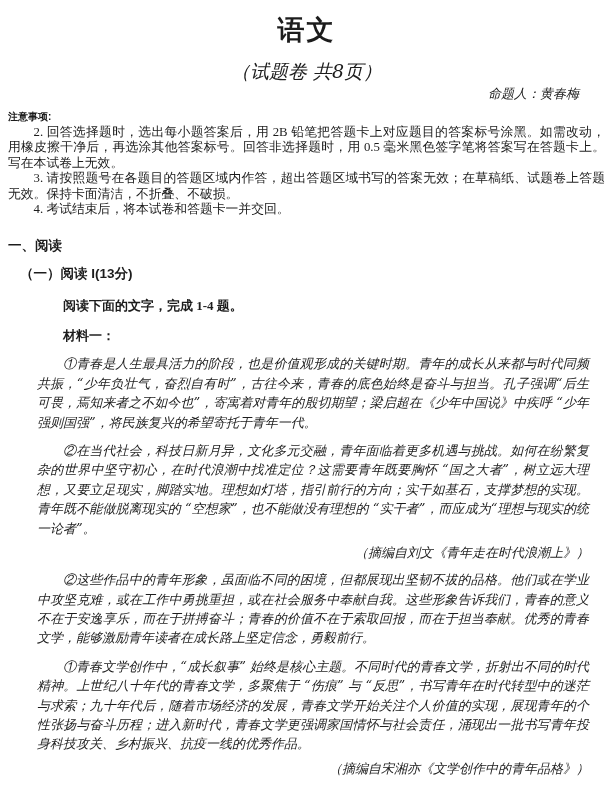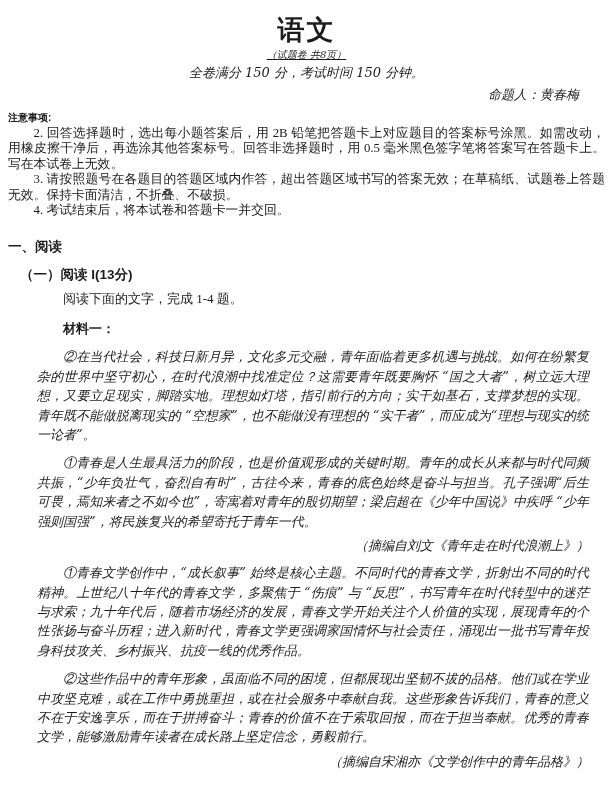--- a/index.html
+++ b/index.html
@@ -20,33 +20,33 @@
   }
   
   .song { font-family: "Liberation Serif", "DejaVu Serif", serif; }
   
   .hei  { font-family: "Liberation Sans", "DejaVu Sans", sans-serif; font-weight: bold; }
   
   .kai  { font-family: "DejaVu Serif", serif; font-style: italic; }
 
   .header { text-align: center; }
   .exam-title { font-size: 27px; line-height: 32px; letter-spacing: 2px; }
-  .exam-subtitle { font-size: 10px; line-height: 17px; margin-top: 0; text-decoration: underline; }
+  .exam-subtitle { font-size: 19px; line-height: 17px; margin-top: 17px; }
   .exam-info { font-size: 13px; line-height: 17px; margin-top: 1px; }
   .author-line { text-align: right; font-size: 13px; line-height: 16px; padding-right: 26px; margin-top: 6px; }
 
   .notice { margin-top: 7px; }
   .notice-heading { font-size: 10px; line-height: 16px; }
   .notice-item { font-size: 12.8px; line-height: 15.4px; text-indent: 2em; text-align: justify; }
 
   .part-title { font-size: 13.5px; line-height: 17px; margin-top: 20px; }
   .subsection-title { font-size: 13.5px; line-height: 17px; margin-top: 11px; margin-left: 12px; }
 
   .reading-content { margin-left: 29px; margin-right: 16px; }
-  .instruction { font-size: 13px; text-indent: 2em; margin-top: 7px; }
+  .instruction { font-size: 13px; text-indent: 2em; margin-top: 15px; font-weight: bold; }
   .material-label { font-size: 13px; text-indent: 2em; margin-top: 12px; }
   .material-paragraph {
     font-size: 13px;
     line-height: 19.4px;
     text-indent: 2em;
     text-align: justify;
     margin-top: 9px;
   }
   .citation {
     font-size: 13px;
@@ -56,45 +56,44 @@
   }
 </style>
 </head>
 <body>
 
 <div class="page">
 
   <div class="header">
     <div class="exam-title hei">语文</div>
     <div class="exam-subtitle kai">（试题卷  共8页）</div>
-    <div class="exam-info kai">全卷满分 150 分，考试时间 150 分钟。</div>
   </div>
 
   <div class="author-line kai">命题人：黄春梅</div>
 
   <div class="notice">
     <div class="notice-heading hei">注意事项:</div>
     <p class="notice-item song">2. 回答选择题时，选出每小题答案后，用 2B 铅笔把答题卡上对应题目的答案标号涂黑。如需改动，用橡皮擦干净后，再选涂其他答案标号。回答非选择题时，用 0.5 毫米黑色签字笔将答案写在答题卡上。写在本试卷上无效。</p>
     <p class="notice-item song">3. 请按照题号在各题目的答题区域内作答，超出答题区域书写的答案无效；在草稿纸、试题卷上答题无效。保持卡面清洁，不折叠、不破损。</p>
     <p class="notice-item song">4. 考试结束后，将本试卷和答题卡一并交回。</p>
   </div>
 
   <div class="part-title hei">一、阅读</div>
   <div class="subsection-title hei">（一）阅读 I(13分)</div>
 
   <div class="reading-content">
     <div class="instruction song">阅读下面的文字，完成 1-4 题。</div>
 
     <div>
       <div class="material-label hei">材料一：</div>
+      <p class="material-paragraph kai">①青春是人生最具活力的阶段，也是价值观形成的关键时期。青年的成长从来都与时代同频共振，“少年负壮气，奋烈自有时”，古往今来，青春的底色始终是奋斗与担当。孔子强调“后生可畏，焉知来者之不如今也”，寄寓着对青年的殷切期望；梁启超在《少年中国说》中疾呼 “少年强则国强”，将民族复兴的希望寄托于青年一代。</p>
       <p class="material-paragraph kai">②在当代社会，科技日新月异，文化多元交融，青年面临着更多机遇与挑战。如何在纷繁复杂的世界中坚守初心，在时代浪潮中找准定位？这需要青年既要胸怀 “国之大者”，树立远大理想，又要立足现实，脚踏实地。理想如灯塔，指引前行的方向；实干如基石，支撑梦想的实现。青年既不能做脱离现实的 “空想家”，也不能做没有理想的 “实干者”，而应成为“理想与现实的统一论者”。</p>
-      <p class="material-paragraph kai">①青春是人生最具活力的阶段，也是价值观形成的关键时期。青年的成长从来都与时代同频共振，“少年负壮气，奋烈自有时”，古往今来，青春的底色始终是奋斗与担当。孔子强调“后生可畏，焉知来者之不如今也”，寄寓着对青年的殷切期望；梁启超在《少年中国说》中疾呼 “少年强则国强”，将民族复兴的希望寄托于青年一代。</p>
       <div class="citation kai">（摘编自刘文《青年走在时代浪潮上》）</div>
     </div>
 
     <div>
+      <p class="material-paragraph kai">②这些作品中的青年形象，虽面临不同的困境，但都展现出坚韧不拔的品格。他们或在学业中攻坚克难，或在工作中勇挑重担，或在社会服务中奉献自我。这些形象告诉我们，青春的意义不在于安逸享乐，而在于拼搏奋斗；青春的价值不在于索取回报，而在于担当奉献。优秀的青春文学，能够激励青年读者在成长路上坚定信念，勇毅前行。</p>
       <p class="material-paragraph kai">①青春文学创作中，“成长叙事” 始终是核心主题。不同时代的青春文学，折射出不同的时代精神。上世纪八十年代的青春文学，多聚焦于 “伤痕” 与 “反思”，书写青年在时代转型中的迷茫与求索；九十年代后，随着市场经济的发展，青春文学开始关注个人价值的实现，展现青年的个性张扬与奋斗历程；进入新时代，青春文学更强调家国情怀与社会责任，涌现出一批书写青年投身科技攻关、乡村振兴、抗疫一线的优秀作品。</p>
-      <p class="material-paragraph kai">②这些作品中的青年形象，虽面临不同的困境，但都展现出坚韧不拔的品格。他们或在学业中攻坚克难，或在工作中勇挑重担，或在社会服务中奉献自我。这些形象告诉我们，青春的意义不在于安逸享乐，而在于拼搏奋斗；青春的价值不在于索取回报，而在于担当奉献。优秀的青春文学，能够激励青年读者在成长路上坚定信念，勇毅前行。</p>
       <div class="citation kai">（摘编自宋湘亦《文学创作中的青年品格》）</div>
     </div>
   </div>
 
 </div>
 
 </body></html>

